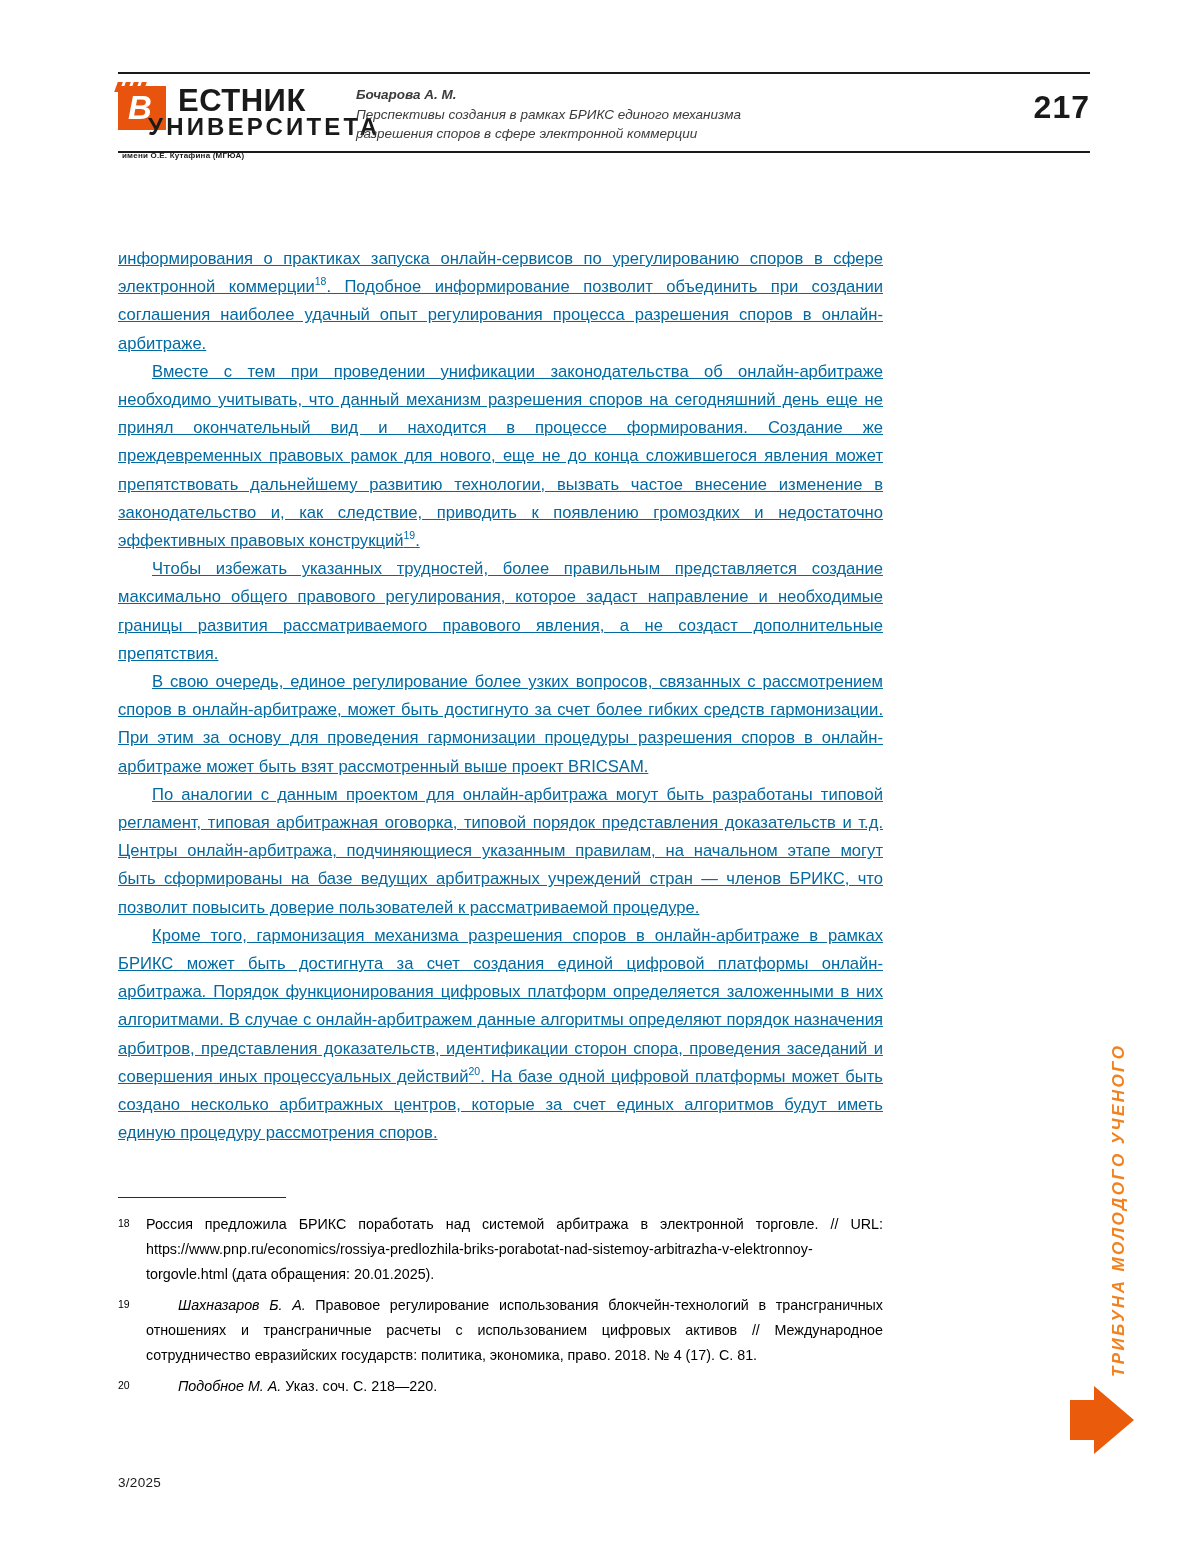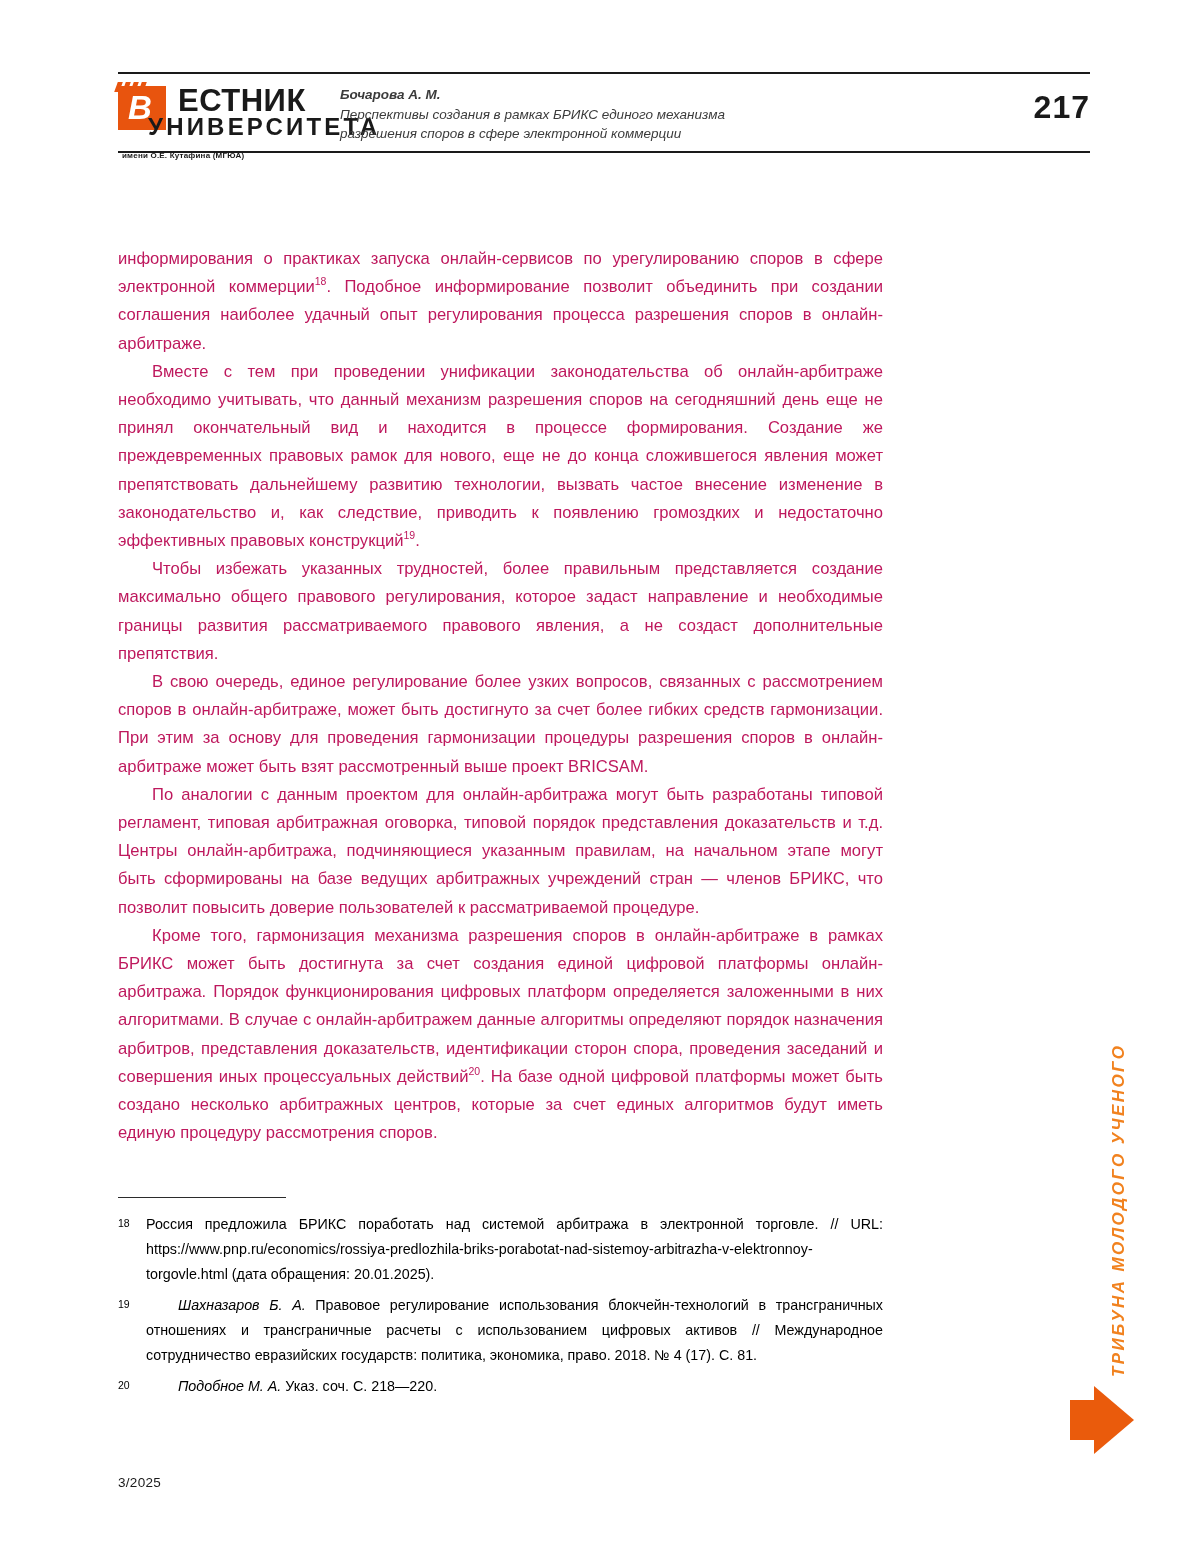--- a/index.html
+++ b/index.html
@@ -116,21 +116,21 @@
     top: 49px;
     font-size: 8px;
     font-weight: bold;
     letter-spacing: 0.2px;
     color: #1a1a1a;
     margin-top: 16px;
   }
 
   .head-meta {
     position: absolute;
-    left: 222px;
+    left: 238px;
     top: 14px;
     width: 640px;
   }
   .head-author {
     font-size: 13.5px;
     font-weight: bold;
     font-style: italic;
     color: #3b3b3b;
     line-height: 18px;
   }
@@ -158,23 +158,24 @@
     left: 118px;
     top: 245px;
     width: 765px;
   }
   .content p {
     margin: 0;
     font-size: 16.6px;
     line-height: 28.2px;
     text-align: justify;
     text-indent: 34px;
-    color: #be185d;
+    color: #0369a1;
     -webkit-hyphens: manual;
     hyphens: manual;
+    text-decoration: underline;
   }
   .content p.noindent {
     text-indent: 0;
   }
   sup {
     font-size: 10.5px;
     vertical-align: super;
     line-height: 0;
   }
 

